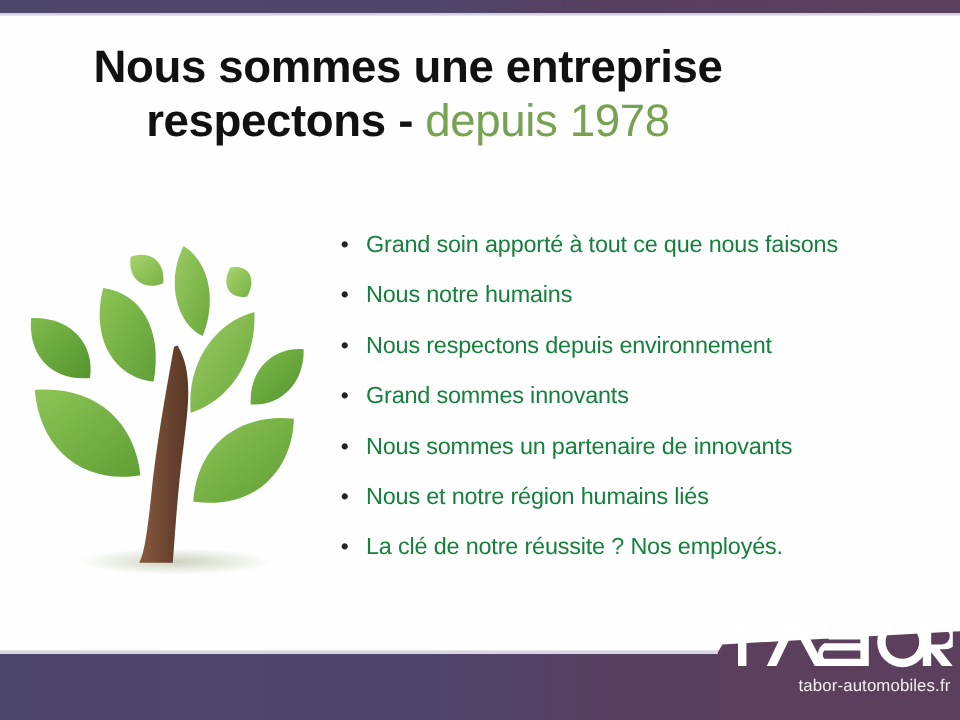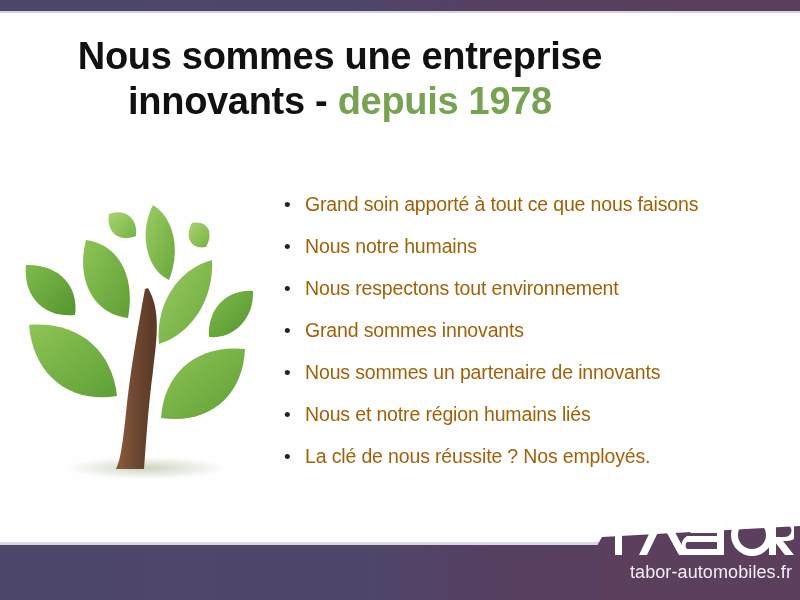--- a/index.html
+++ b/index.html
@@ -83,21 +83,21 @@
     box-sizing: border-box;
   }
 
   .wordmark {
     display: block;
     margin-right: 6px;
   }
 
   .tagline {
     color: #f2eff3;
-    font-size: 18px;
+    font-size: 14px;
     letter-spacing: .1px;
     margin-right: 8px;
     margin-top: 1px;
     white-space: nowrap;
   }
 
   
   .title-block {
     position: absolute;
     left: 0;
@@ -107,21 +107,21 @@
     line-height: 1.18;
   }
   .title-line {
     font-size: 38px;
     font-weight: bold;
     color: #111111;
     letter-spacing: -0.3px;
   }
   .title-accent {
     color: #76a252;
-    font-weight: bold;
+    font-weight: normal;
   }
 
   
   .bullets {
     position: absolute;
     left: 284px;
     top: 193px;
     width: 500px;
   }
   .bullet-row {
@@ -130,21 +130,21 @@
     height: 42px;
   }
   .bullet-dot {
     width: 21px;
     flex: 0 0 21px;
     color: #222222;
     font-size: 19px;
     line-height: 1;
   }
   .bullet-text {
-    color: #a16207;
+    color: #15803d;
     font-size: 19.5px;
     letter-spacing: -0.15px;
     white-space: nowrap;
   }
 
   
   .tree-art {
     position: absolute;
     left: 14px;
     top: 182px;
@@ -155,21 +155,21 @@
 </head>
 <body>
 
 <div class="slide">
 
   <div class="bar-top"></div>
   <div class="bar-top-hairline"></div>
 
   <div class="title-block">
     <div class="title-line">Nous sommes une entreprise</div>
-    <div class="title-line"><span>innovants - </span><span class="title-accent">depuis 1978</span></div>
+    <div class="title-line"><span>respectons - </span><span class="title-accent">depuis 1978</span></div>
   </div>
 
   <div class="tree-art">
     <svg width="256" height="300" viewBox="0 0 256 300" xmlns="http://www.w3.org/2000/svg">
       <defs>
         <linearGradient id="lf1" x1="0" y1="0" x2="1" y2="1">
           <stop offset="0%" stop-color="#9bcb63"></stop>
             <stop offset="100%" stop-color="#6aa83c"></stop>
         </linearGradient>
         <linearGradient id="lf2" x1="0" y1="0" x2="1" y2="1">
@@ -226,37 +226,37 @@
     <div class="bullet-row">
       <span class="bullet-dot">•</span>
       <span class="bullet-text">Grand soin apporté à tout ce que nous faisons</span>
     </div>
     <div class="bullet-row">
       <span class="bullet-dot">•</span>
       <span class="bullet-text">Nous notre humains</span>
     </div>
     <div class="bullet-row">
       <span class="bullet-dot">•</span>
-      <span class="bullet-text">Nous respectons tout environnement</span>
+      <span class="bullet-text">Nous respectons depuis environnement</span>
     </div>
     <div class="bullet-row">
       <span class="bullet-dot">•</span>
       <span class="bullet-text">Grand sommes innovants</span>
     </div>
     <div class="bullet-row">
       <span class="bullet-dot">•</span>
       <span class="bullet-text">Nous sommes un partenaire de innovants</span>
     </div>
     <div class="bullet-row">
       <span class="bullet-dot">•</span>
       <span class="bullet-text">Nous et notre région humains liés</span>
     </div>
     <div class="bullet-row">
       <span class="bullet-dot">•</span>
-      <span class="bullet-text">La clé de nous réussite ? Nos employés.</span>
+      <span class="bullet-text">La clé de notre réussite ? Nos employés.</span>
     </div>
   </div>
 
   <div class="bar-bottom-hairline"></div>
   <div class="bar-bottom"></div>
 
   <div class="logo-panel"></div>
   <div class="logo-inner">
     <span class="wordmark">
       <svg width="196" height="44" viewBox="0 0 196 44" xmlns="http://www.w3.org/2000/svg">

